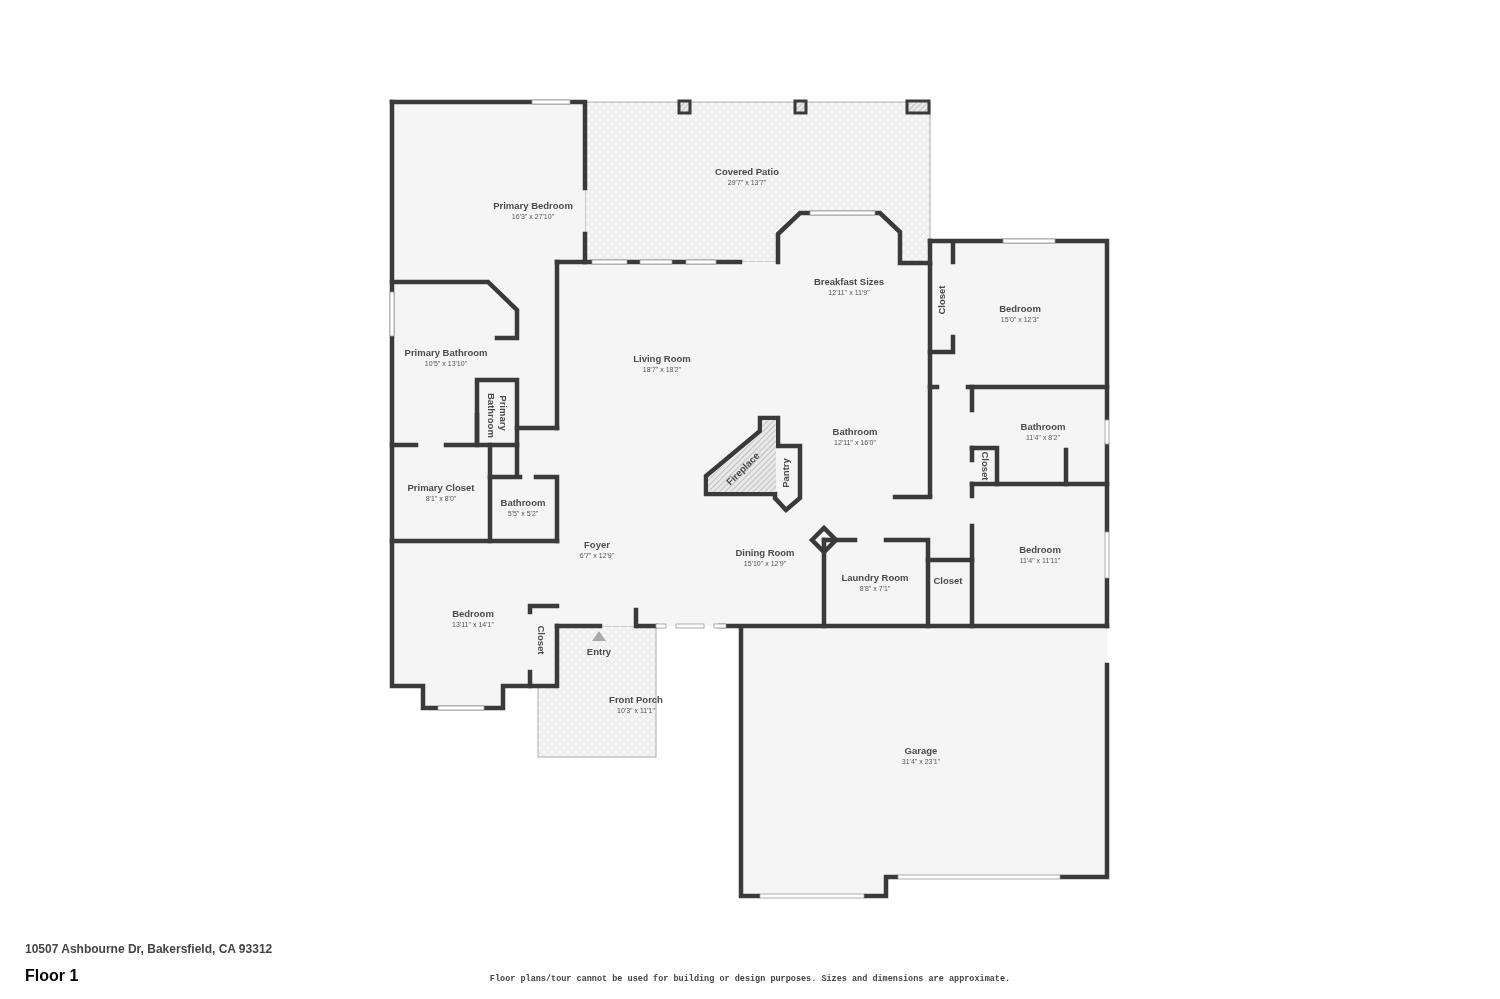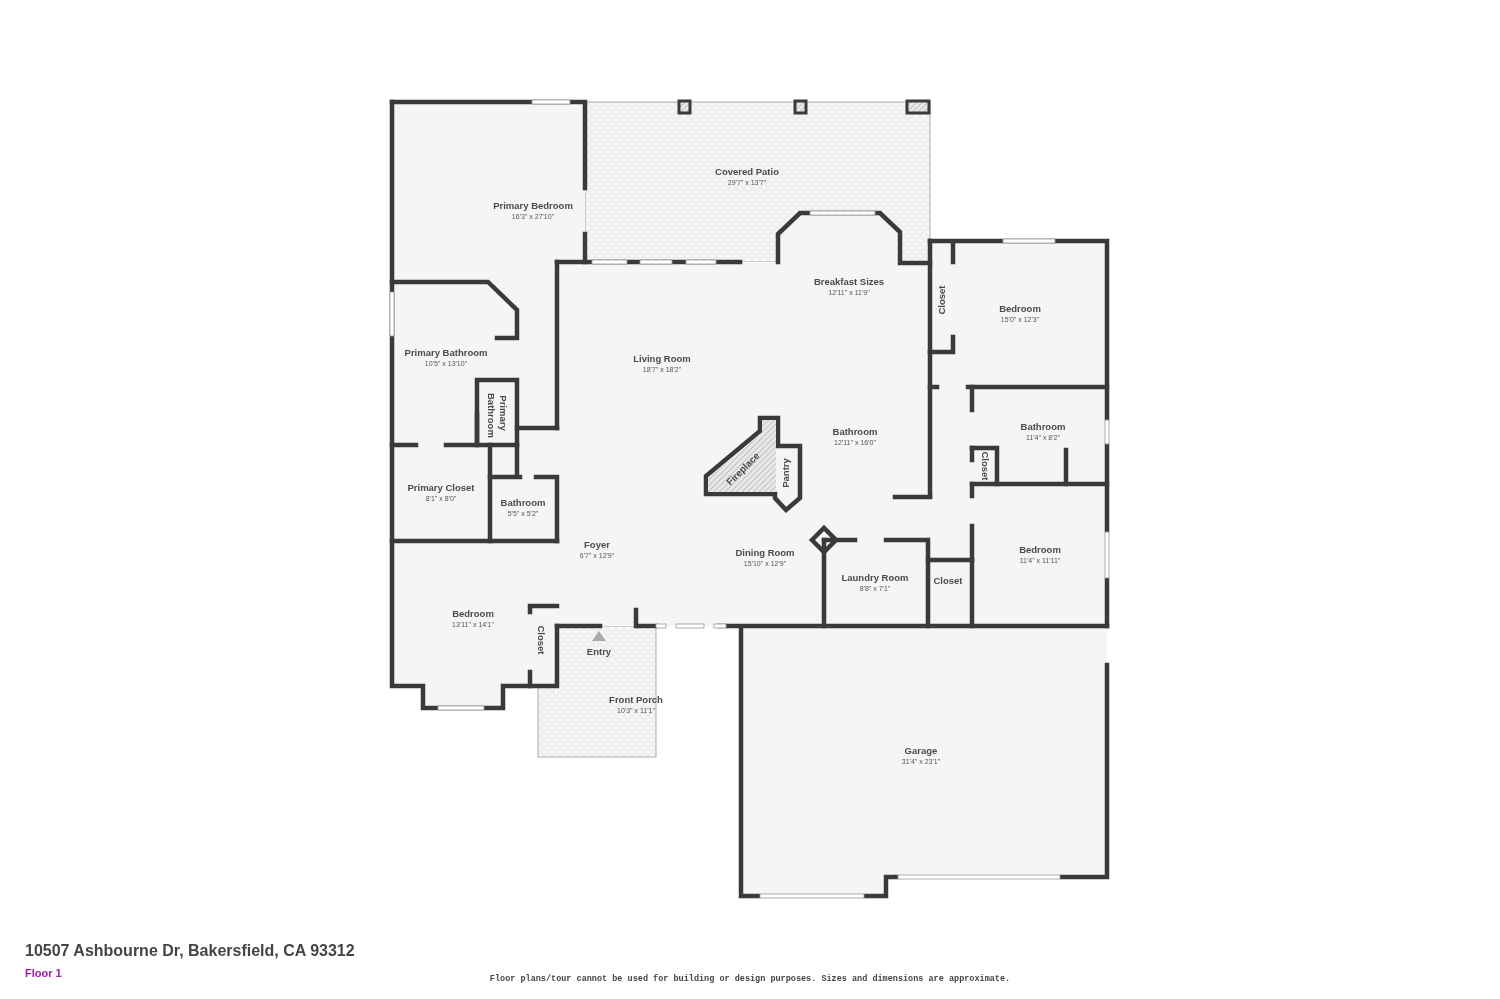--- a/index.html
+++ b/index.html
@@ -6,22 +6,22 @@
   body{width:1500px;height:999px;position:relative;overflow:hidden;font-family:"Liberation Sans","DejaVu Sans",sans-serif;}
   #plan{position:absolute;left:0;top:0;width:1500px;height:999px;}
   .wall{stroke:#3a3a3a;stroke-width:4.5;fill:none;stroke-linecap:square;stroke-linejoin:miter;}
   .win{fill:#ffffff;stroke:#9a9a9a;stroke-width:0.8;}
   .label{position:absolute;transform:translate(-50%,-50%);text-align:center;white-space:nowrap;color:#4a4a4a;}
   .label .name{font-size:9.5px;font-weight:bold;display:block;line-height:12px;}
   .label .dim{font-size:7px;display:block;line-height:9px;color:#555;}
   .rot90{transform:translate(-50%,-50%) rotate(90deg);}
   .rotm45{transform:translate(-50%,-50%) rotate(-45deg);}
   .rotm90{transform:translate(-50%,-50%) rotate(-90deg);}
-  .footer-address{position:absolute;left:25px;top:942px;font-size:16px;font-weight:bold;color:#444;}
-  .footer-floor{position:absolute;left:25px;top:967px;font-size:11px;font-weight:bold;color:#a21caf;}
+  .footer-address{position:absolute;left:25px;top:942px;font-size:12px;font-weight:bold;color:#444;}
+  .footer-floor{position:absolute;left:25px;top:967px;font-size:16px;font-weight:bold;color:#000000;}
   .disclaimer{position:absolute;left:750px;top:974px;transform:translateX(-50%);font-size:8.5px;font-weight:bold;color:#444;white-space:nowrap;font-family:Liberation Mono, monospace;}
 </style>
 </head>
 <body>
 
 <svg id="plan" viewBox="0 0 1500 999" xmlns="http://www.w3.org/2000/svg">
   <defs>
     <pattern id="pavers" width="8" height="8" patternUnits="userSpaceOnUse">
       <rect width="8" height="8" fill="#f7f7f7"></rect>
       <circle cx="4" cy="4" r="3.2" fill="none" stroke="#dcdcdc" stroke-width="0.7"></circle>

